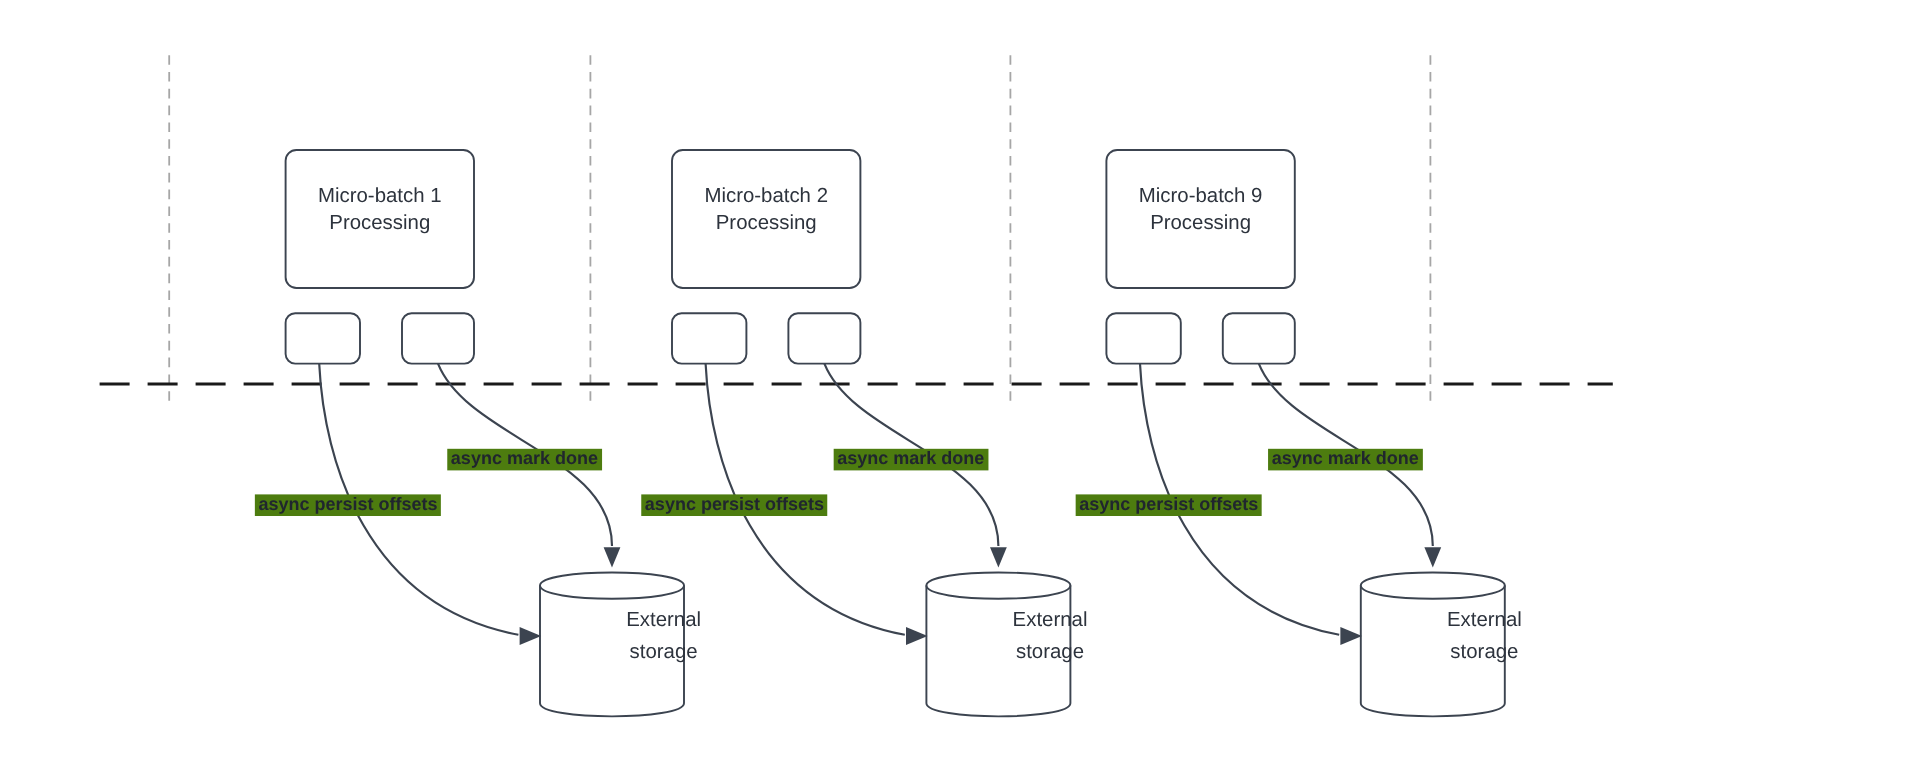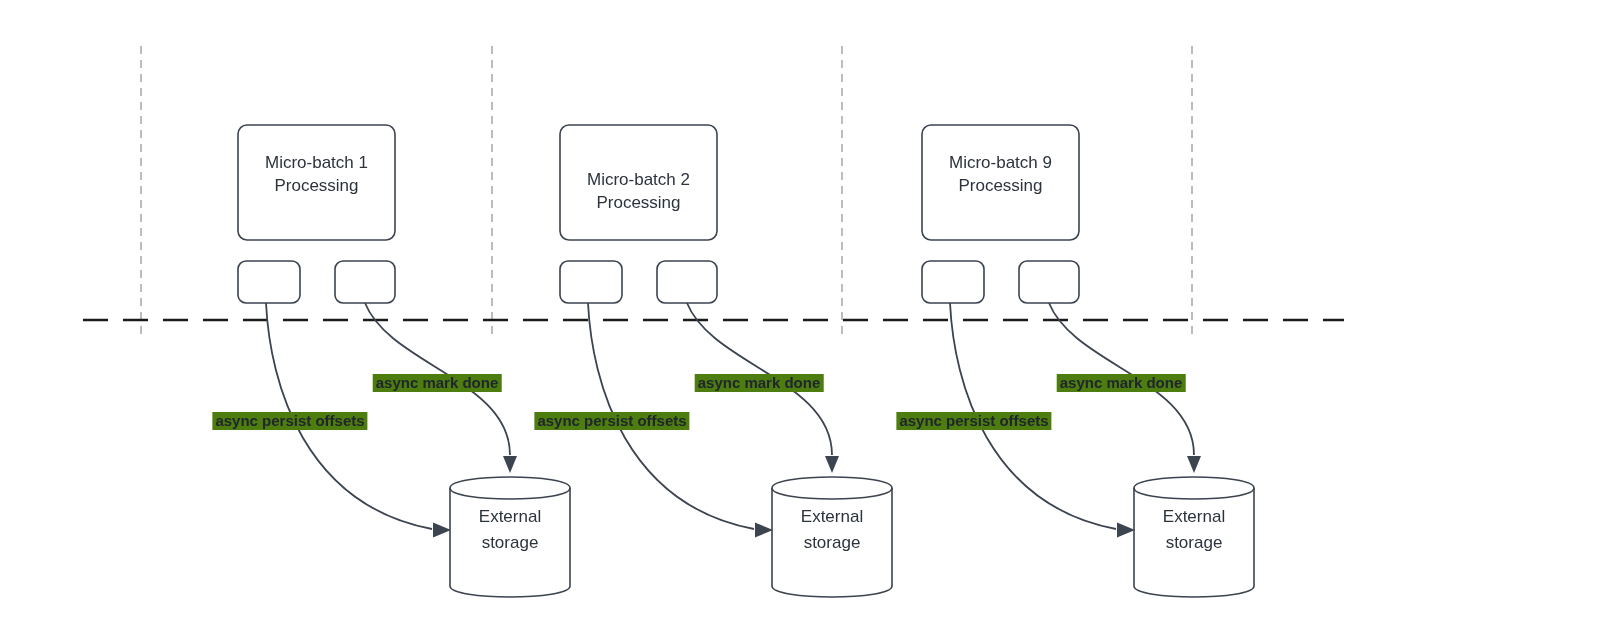--- a/index.html
+++ b/index.html
@@ -27,20 +27,21 @@
     transform: translateX(-50%);
     background: #4d7c0f;
     padding: 0 3px;
     color: #20262e;
   }
   .storage-label {
     width: 120px;
     font-size: 17px;
     line-height: 26px;
     text-align: center;
+    padding-left: 43px;
   }
   .time-label {
     font-size: 17px;
     transform: translateX(-50%);
     white-space: nowrap;
     margin-left: 48px;
   }
   .lline { display: block; }
 </style>
 </head>
@@ -101,21 +102,21 @@
     <span class="lline">Micro-batch 1</span>
     <span class="lline">Processing</span>
   </div>
   <div class="label async-label" style="left:290px; top:412px;">async persist offsets</div>
   <div class="label async-label" style="left:437px; top:374px;">async mark done</div>
   <div class="label storage-label" style="left:450px; top:504px;">
     <span class="lline">External</span>
     <span class="lline">storage</span>
   </div>
 
-  <div class="label title-label" style="left:560px; top:168px;">
+  <div class="label title-label" style="left:560px; top:151px;">
     <span class="lline">Micro-batch 2</span>
     <span class="lline">Processing</span>
   </div>
   <div class="label async-label" style="left:612px; top:412px;">async persist offsets</div>
   <div class="label async-label" style="left:759px; top:374px;">async mark done</div>
   <div class="label storage-label" style="left:772px; top:504px;">
     <span class="lline">External</span>
     <span class="lline">storage</span>
   </div>
 

